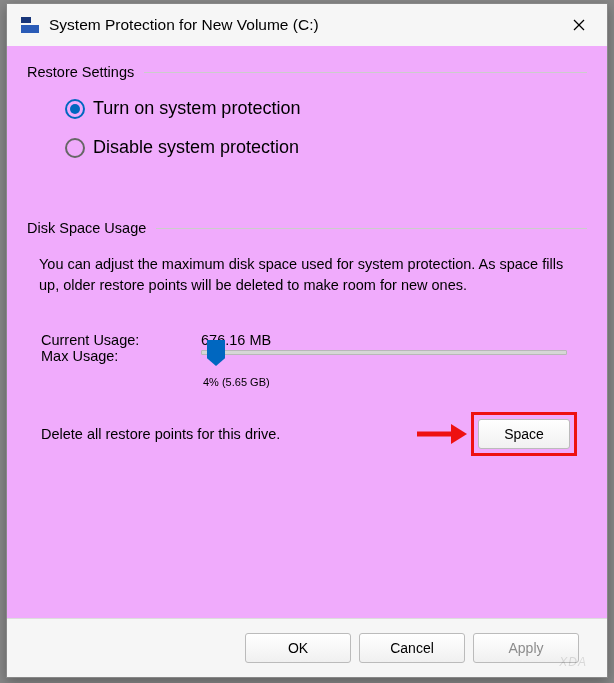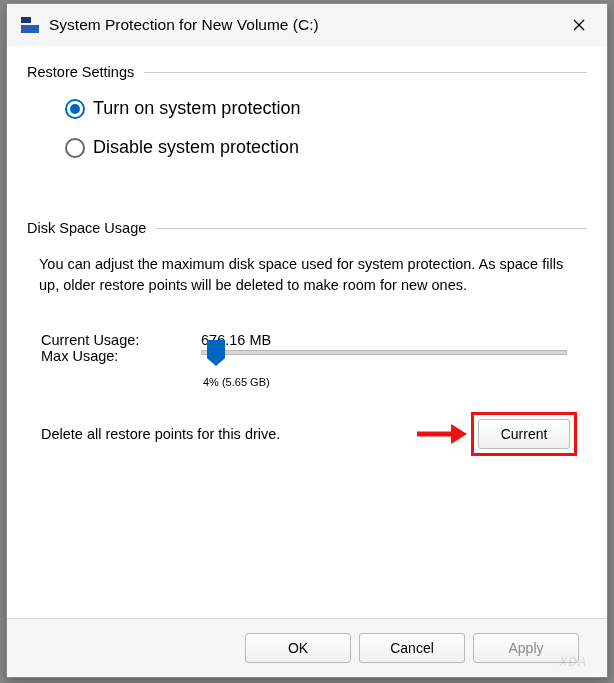--- a/index.html
+++ b/index.html
@@ -14,21 +14,21 @@
       display: flex;
       justify-content: center;
       align-items: flex-start;
       width: 614px;
       height: 683px;
       overflow: hidden;
     }
     .dialog {
       width: 602px;
       height: 675px;
-      background: #ffffff;
+      background: #f0abfc;
       border: 1px solid #888;
       box-shadow: 0 4px 12px rgba(0,0,0,0.3);
       margin-top: 3px;
       position: relative;
       display: flex;
       flex-direction: column;
     }
     .titlebar {
       display: flex;
       align-items: center;
@@ -314,21 +314,21 @@
     <div class="slider-readout-row">4% (5.65 GB)</div>
 
     <div class="delete-row">
       <span class="delete-text">Delete all restore points for this drive.</span>
       <div style="position:relative;">
         <svg class="arrow" viewBox="0 0 52 24">
           <line x1="2" y1="12" x2="38" y2="12" stroke="#e11" stroke-width="5"></line>
           <polygon points="36,2 52,12 36,22" fill="#e11"></polygon>
         </svg>
         <div class="delete-btn-wrap">
-          <button class="delete-btn">Current</button>
+          <button class="delete-btn">Space</button>
         </div>
       </div>
     </div>
 
   </div>
 
   <div class="footer">
     <button>OK</button>
     <button>Cancel</button>
     <button class="disabled">Apply</button>

